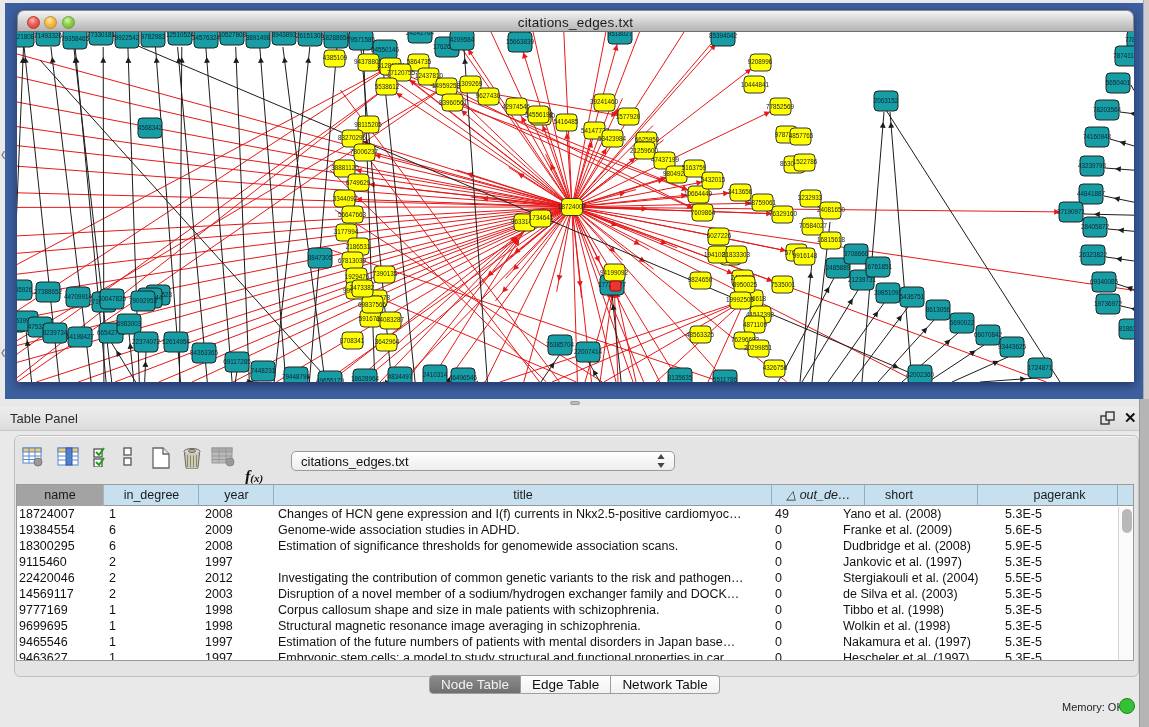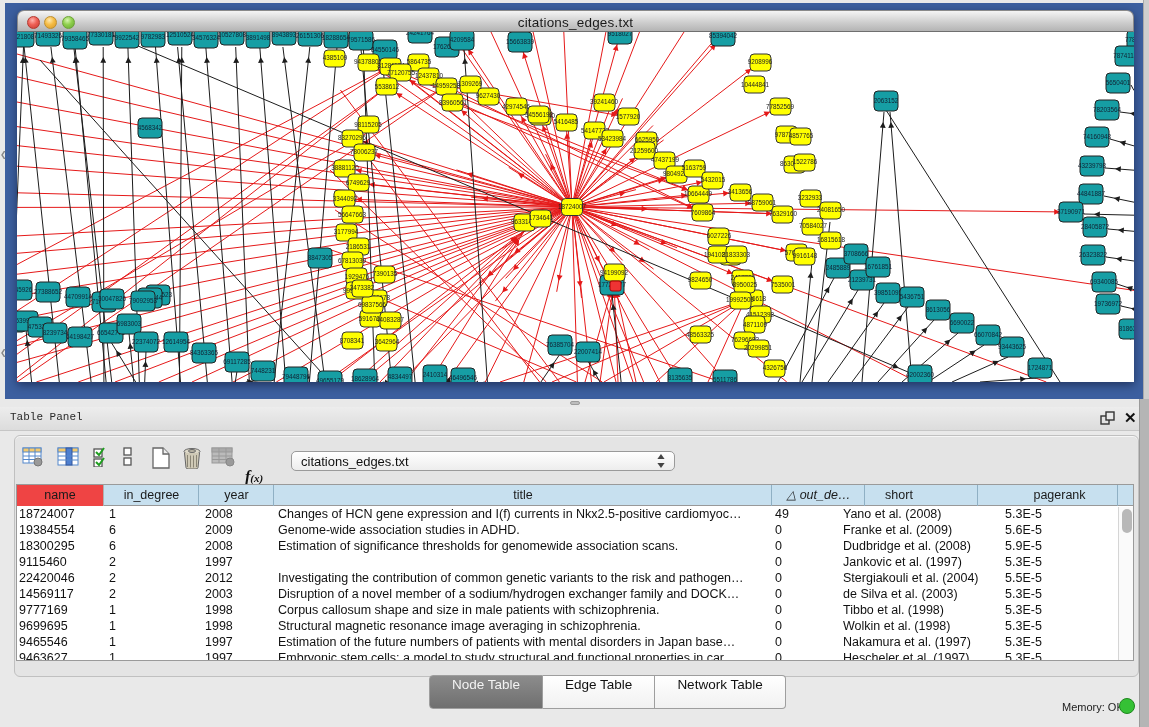--- a/index.html
+++ b/index.html
@@ -15,21 +15,21 @@
 .tl { position:absolute; top:4.5px; width:13px; height:13px; border-radius:50%; }
 #tl1 { left:8.5px; background:radial-gradient(circle at 40% 30%, #ffb3ad, #ee5f55 45%, #c33a31); border:0.5px solid #b5372e;}
 #tl2 { left:26px; background:radial-gradient(circle at 40% 30%, #ffe9b0, #f5bc44 45%, #d7982c); border:0.5px solid #c08f2c;}
 #tl3 { left:43.5px; background:radial-gradient(circle at 40% 30%, #d7f5b0, #8ecf4c 45%, #67a834); border:0.5px solid #6da336;}
 #canvas { position:absolute; left:17px; top:32px; width:1117px; height:350px;
   background:#ffffff; overflow:hidden; }
 .lmark { position:absolute; left:0px; color:#888; font-size:8px; }
 #tablepanel { position:absolute; left:0; top:399px; width:1149px; height:328px; background:#e9e9e9; }
 #tpbar { position:absolute; left:0; top:8px; width:1149px; height:24px;
   background:linear-gradient(#ededed,#dcdcdc); border-bottom:1px solid #c6c6c6; }
-#tpbar .lbl { position:absolute; left:10px; top:4px; font-size:11px; color:#2a2a2a;font-family:Liberation Mono, monospace; }
+#tpbar .lbl { position:absolute; left:10px; top:4px; font-size:13px; color:#2a2a2a; }
 #dockicon { position:absolute; left:1100px; top:4px; width:15px; height:15px; }
 #closex { position:absolute; left:1124px; top:2px; font-size:15px; font-weight:bold; color:#111; }
 #tpinner { position:absolute; left:14px; top:36px; width:1125px; height:242px;
   background:#e4e4e4; border:1px solid #c0c0c0; border-radius:6px;
   box-shadow:inset 0 1px 0 #f6f6f6; }
 .tbicon { position:absolute; top:447px; }
 #dropdown { position:absolute; left:291px; top:451px; width:384px; height:20px;
   background:linear-gradient(#ffffff,#ededed); border:1px solid #9a9a9a; border-radius:5px;
   font-size:13px; color:#111; padding:2px 0 0 9px; }
 #stepper { position:absolute; right:8px; top:1px; width:10px; height:16px; }
@@ -45,21 +45,21 @@
 .c1 { left:92px; width:90px; }
 .c2 { left:188px; width:80px; }
 .c3 { left:261px; width:492px; }
 .c4 { left:758px; width:70px; }
 .c5 { left:826px; width:158px; }
 .c6 { left:988px; width:100px; }
 #vscroll { position:absolute; left:1101px; top:22px; width:16px; height:155px; background:#fafafa; border-left:1px solid #d5d5d5;}
 #vthumb { position:absolute; left:2.5px; top:2px; width:10px; height:24px; background:#b8b8b8; border-radius:5px; }
 #tabs { position:absolute; left:429px; top:675px; height:19px; display:flex;
   font-size:13.5px; }
-.tab { height:34px; line-height:18px; padding:0 22px; background:linear-gradient(#ffffff,#f1f1f1); border:1px solid #9e9e9e; border-left:none; color:#111; }
+.tab { height:19px; line-height:18px; padding:0 11px; background:linear-gradient(#ffffff,#f1f1f1); border:1px solid #9e9e9e; border-left:none; color:#111; }
 .tab.first { border-left:1px solid #9e9e9e; border-radius:4px 0 0 4px;
   background:linear-gradient(#8c8c8c,#6f6f6f); color:#f3f3f3; }
 .tab.last { border-radius:0 4px 4px 0; }
 #memory { position:absolute; left:1062px; top:701px; font-size:11px; color:#222; }
 #memdot { position:absolute; left:1119px; top:698px; width:16px; height:16px; border-radius:50%;
   background:#35c135; border:1px solid #1d861d; }
 #rightstrip { position:absolute; left:1143px; top:0; width:6px; height:727px; background:#cecece; border-left:1px solid #a8a8a8; }
 #rightstrip2 { position:absolute; left:1139px; top:399px; width:10px; height:328px; background:#b5b5b5; border-left:1px solid #9a9a9a; }
 </style></head>
 <body>
@@ -466,21 +466,21 @@
 
   <div id="dropdown">citations_edges.txt
     <svg id="stepper" viewBox="0 0 10 16">
         <path d="M5 1l3.6 5H1.4z" fill="#444"></path>
         <path d="M5 15l3.6-5H1.4z" fill="#444"></path>
       </svg>
   </div>
 
   <div id="table">
     <div id="thead">
-      <div class="th" style="left:0px; width:87px; background:#ef4444; border-right:1px solid #b0b0b0;">name</div>
+      <div class="th" style="left:0px; width:87px; background:#a3a3a3; border-right:1px solid #b0b0b0;">name</div>
       <div class="th" style="left:88px; width:94px;">in_degree</div>
       <div class="th" style="left:183px; width:74px;">year</div>
       <div class="th" style="left:258px; width:497px;">title</div>
       <div class="th" style="left:756px; width:92px;font-style:italic;">△ out_de…</div>
       <div class="th" style="left:804px; width:157px;">short</div>
       <div class="th" style="left:985px; width:116px;">pagerank</div>
       <div class="th" style="left:1078px; width:40px; border-right:none;"></div>
     </div>
     <div id="tbody">
 <div class="tr">

